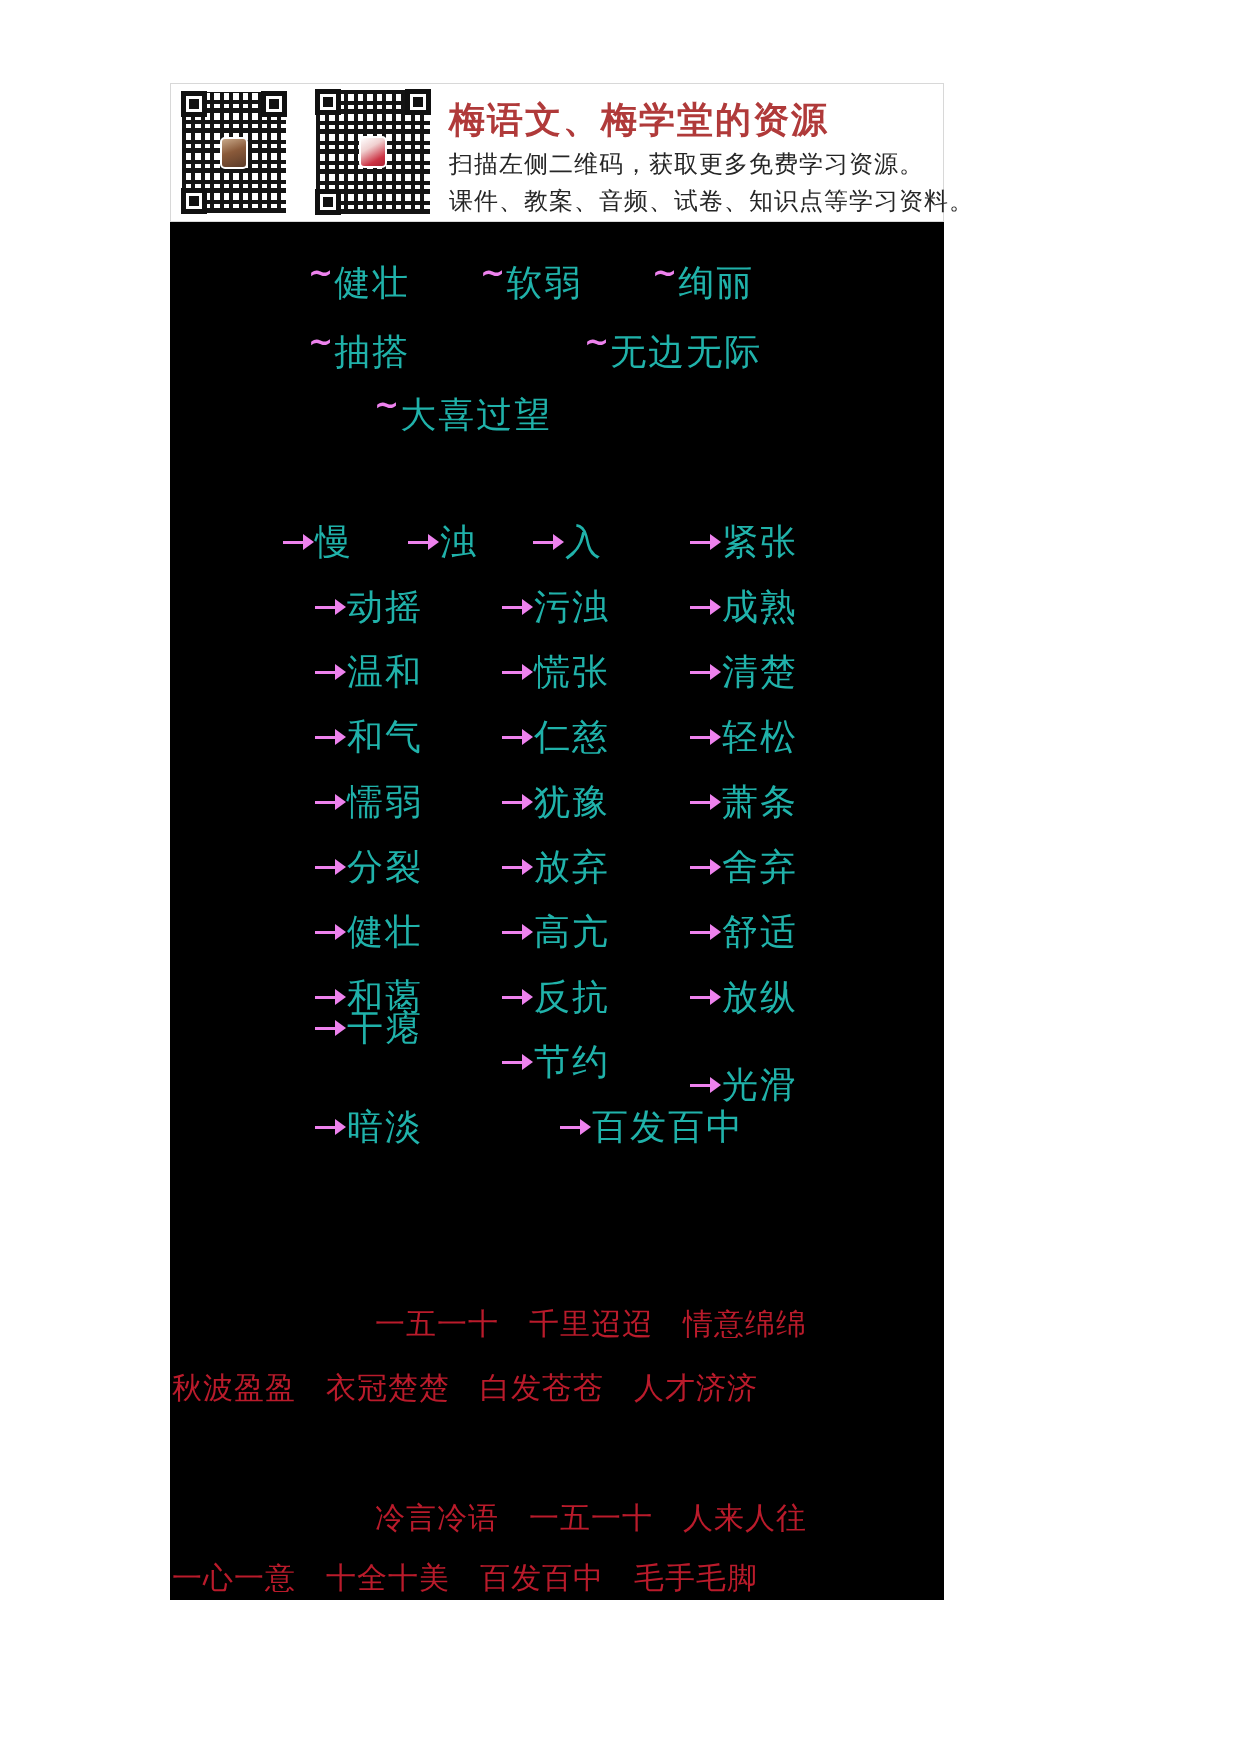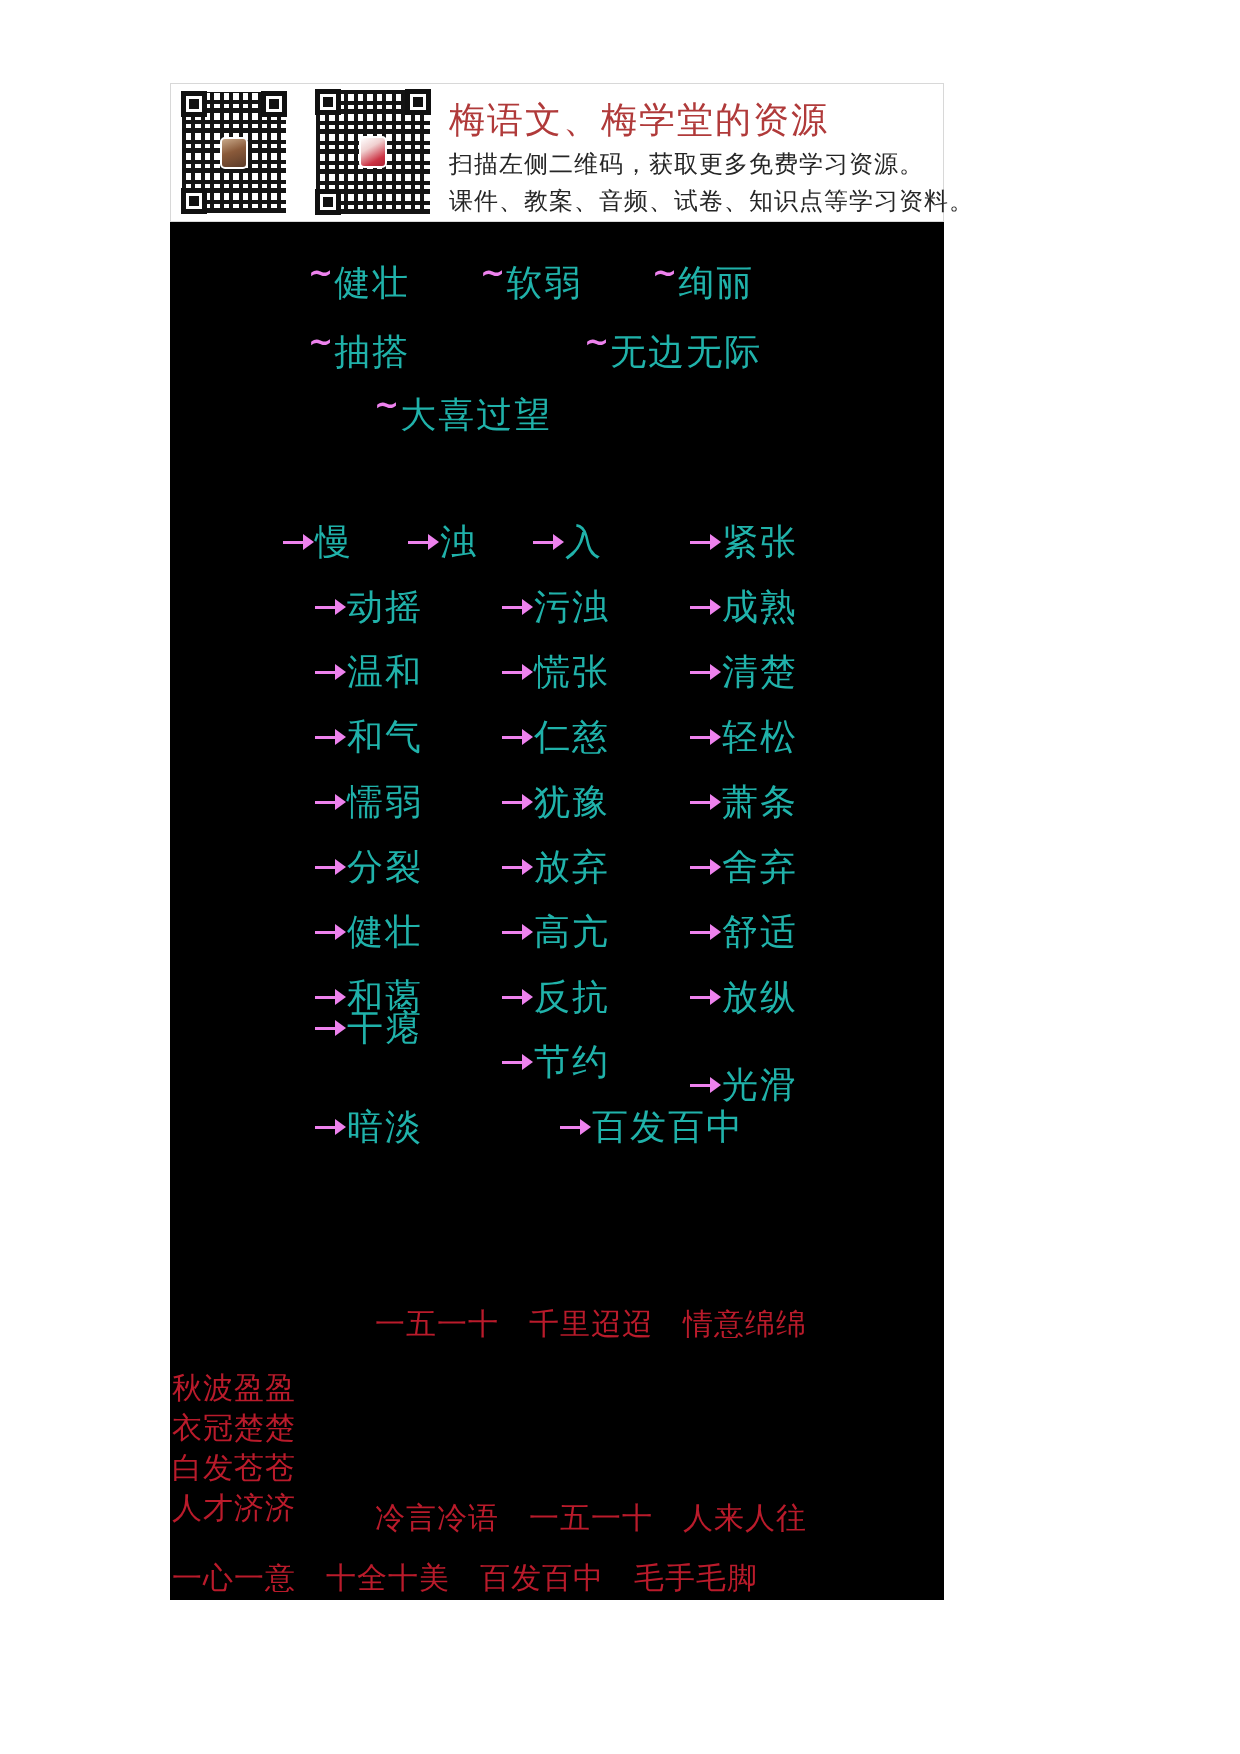--- a/index.html
+++ b/index.html
@@ -28,21 +28,21 @@
   .finder { position:absolute; width:26px; height:26px; border:5px solid #111; background:#fff; }
   .finder::after { content:""; position:absolute; inset:3px; background:#111; }
   .f-tl { left:2px; top:2px; } .f-tr { right:2px; top:2px; } .f-bl { left:2px; bottom:2px; }
   .qr-logo {
     position:absolute; left:50%; top:50%; transform:translate(-50%,-50%);
     width:28px; height:32px; border:2px solid #fff; border-radius:5px;
   }
   .logo-photo { background:linear-gradient(160deg,#c9a98a 0%,#8a5a3a 45%,#5a3a28 100%); }
   .logo-art { background:linear-gradient(150deg,#ffffff 0%,#f0d0d0 35%,#cc3344 75%,#aa2233 100%); }
   #banner-title {
-    position:absolute; left:278px; top:12px; font-size:36px; font-weight:normal;
+    position:absolute; left:278px; top:12px; font-size:36px; font-weight:bold;
     color:#b03a3a; letter-spacing:2px; white-space:nowrap;
     font-family:"Liberation Sans","DejaVu Sans",sans-serif;
   }
   .banner-line {
     position:absolute; left:278px; font-size:24px; color:#262626; white-space:nowrap;
     letter-spacing:1px; font-family:"Liberation Sans","DejaVu Sans",sans-serif;
   }
   #banner-line1 { top:64px; }
   #banner-line2 { top:101px; }
 
@@ -138,21 +138,21 @@
   <div class="ans" style="left:690px; top:1041px;margin-top:23px;"><span class="arrow-mark"></span><span class="word">光滑</span></div>
 
   <div class="ans" style="left:315px; top:1106px;"><span class="arrow-mark"></span><span class="word">暗淡</span></div>
   <div class="ans" style="left:560px; top:1106px;"><span class="arrow-mark"></span><span class="word">百发百中</span></div>
 
   <div class="idiom-line" style="left:375px; top:1304px;">
     <span class="idiom">一五一十</span>
     <span class="idiom">千里迢迢</span>
     <span class="idiom">情意绵绵</span>
   </div>
-  <div class="idiom-line" style="left:172px; top:1368px;flex-direction:column;">
+  <div class="idiom-line" style="left:172px; top:1368px;">
     <span class="idiom">秋波盈盈</span>
     <span class="idiom">衣冠楚楚</span>
     <span class="idiom">白发苍苍</span>
     <span class="idiom">人才济济</span>
   </div>
   <div class="idiom-line" style="left:375px; top:1498px;">
     <span class="idiom">冷言冷语</span>
     <span class="idiom">一五一十</span>
     <span class="idiom">人来人往</span>
   </div>

